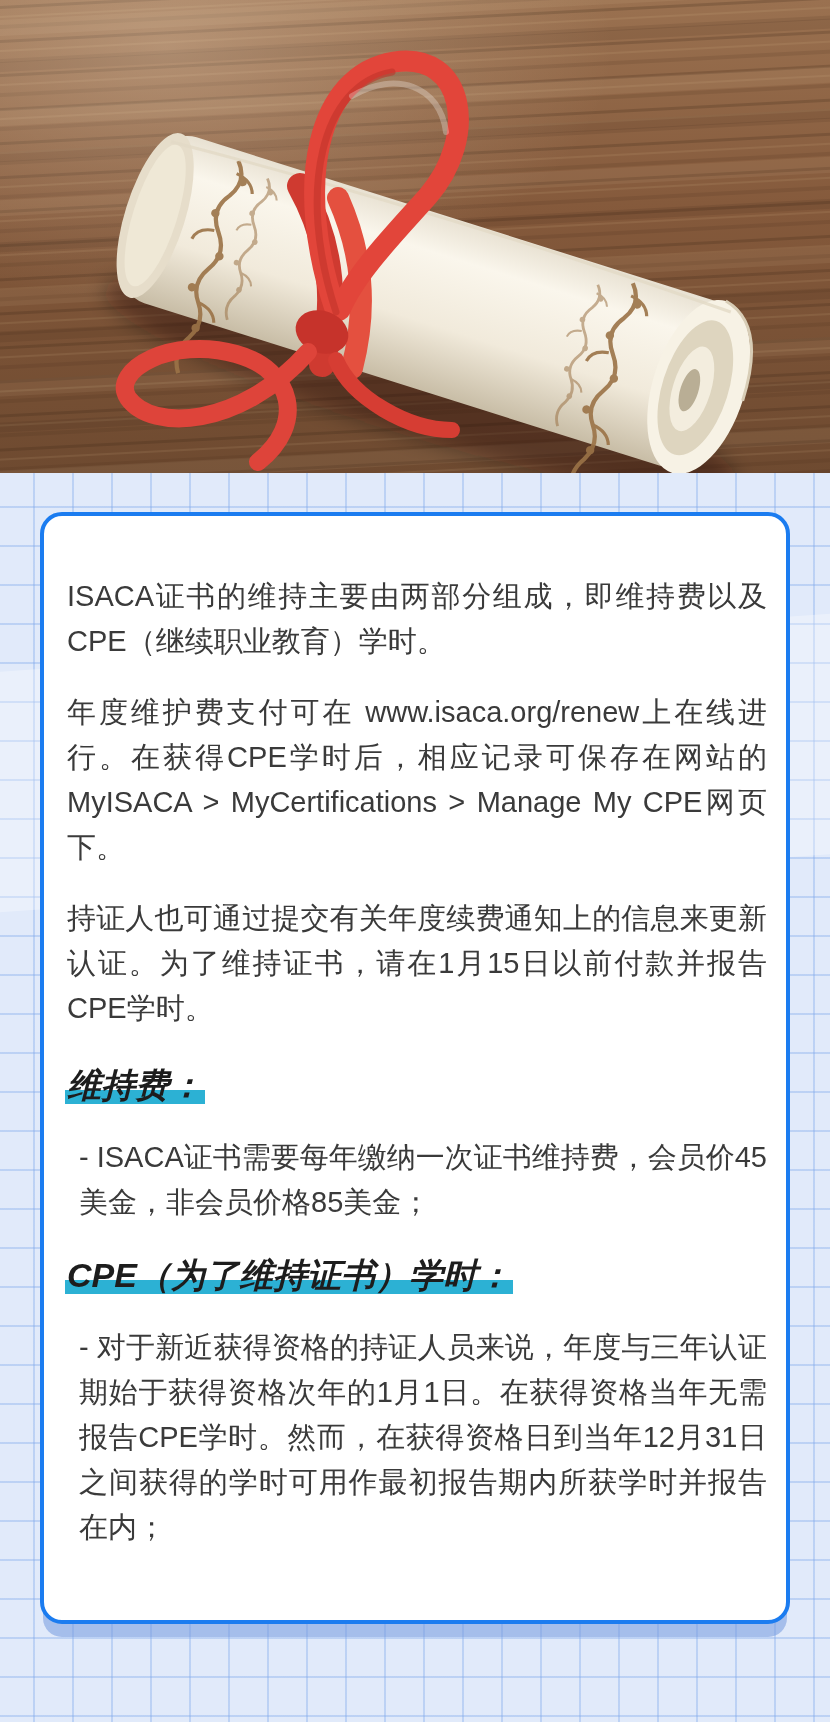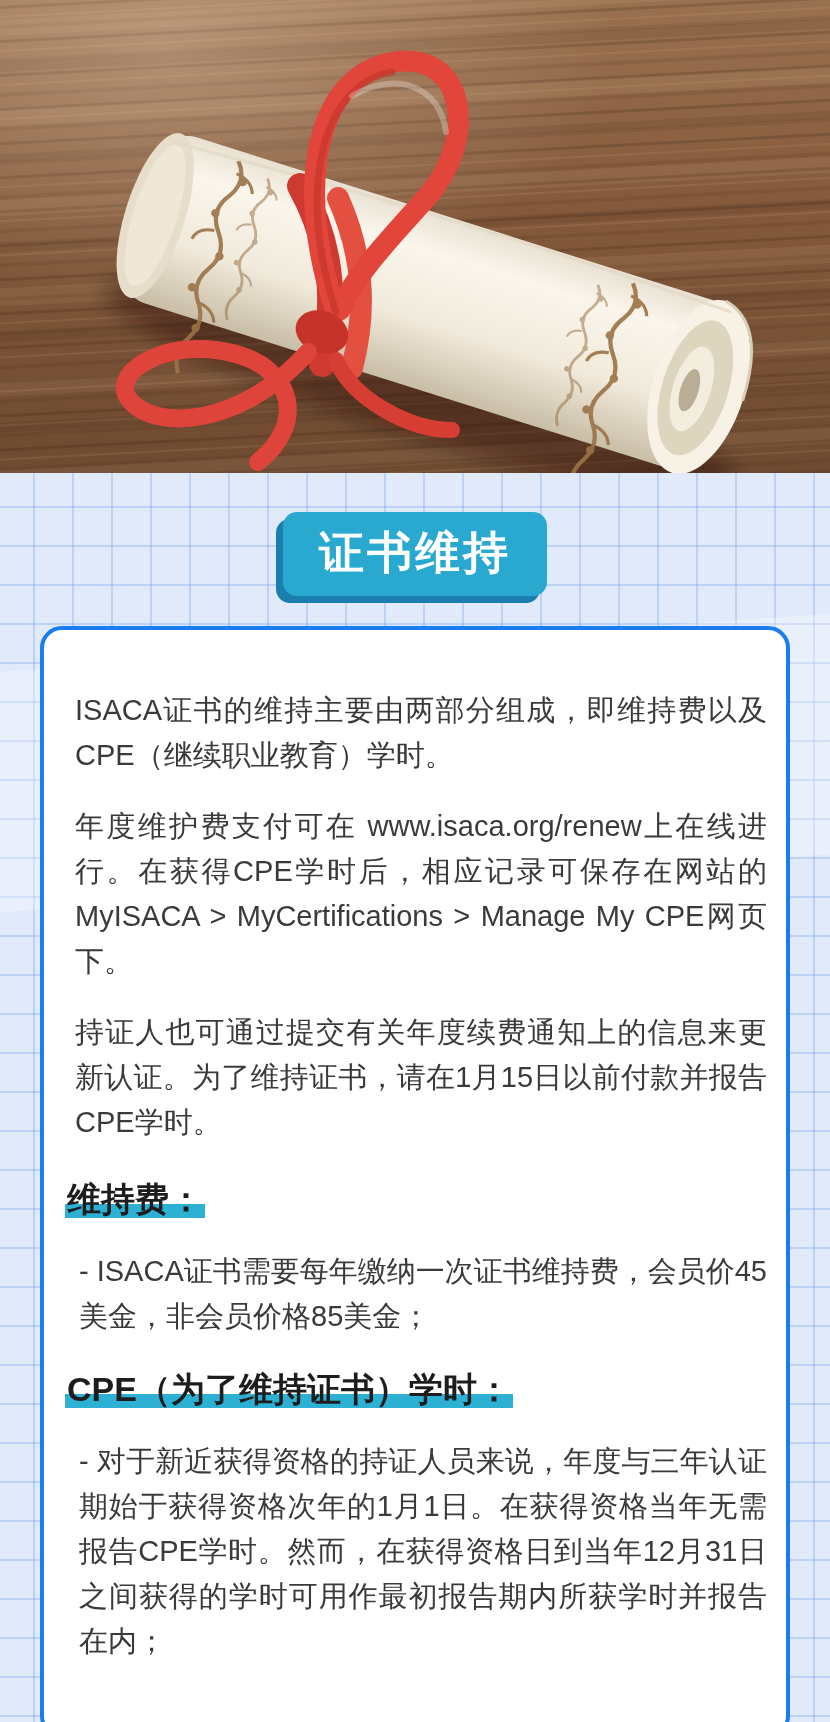--- a/index.html
+++ b/index.html
@@ -44,39 +44,39 @@
     position:relative;
     width:750px;box-sizing:border-box;
     margin:0 auto;
     background:#ffffff;
     border:4px solid #1b7cf0;
     border-radius:22px;
     box-shadow:0 16px 0 -3px rgba(116,153,222,.55);
     padding:58px 19px 48px 23px;
   }
   .card p{
-    margin:0 0 26px 8px;
+    margin:0 0 26px 0;
     font-size:29px;line-height:45px;
     color:#3a3a3a;
     text-align:justify;
   }
   .card p.bullet{
     margin:0 0 22px 0;
     padding-left:12px;
   }
   .sec-heading{
     display:inline-block;position:relative;
     margin:8px 0 30px 0;
     font-size:34px;line-height:40px;font-weight:bold;color:#1d1d1d;
   }
   .sec-heading .hl-bar{
     position:absolute;left:-2px;right:-2px;bottom:1px;height:14px;
     background:#2cb1d4;z-index:0;
   }
-  .sec-heading .heading-text{position:relative;z-index:1;}
+  .sec-heading .heading-text{position:relative;z-index:1;font-style:italic;}
   .sec-block{margin-top:6px;}
 </style>
 </head>
 <body>
 
 <div class="photo">
   <svg width="830" height="473" viewBox="0 0 830 473" xmlns="http://www.w3.org/2000/svg">
     <defs>
       <linearGradient id="wood" x1="0" y1="0" x2="0" y2="1">
         <stop offset="0" stop-color="#9a7150"></stop>
@@ -157,23 +157,20 @@
       <path d="M336,360 C352,398 408,430 452,430" stroke="#d63d33" stroke-width="16"></path>
 
       <path d="M352,96 C396,70 440,86 446,132" stroke="rgba(255,255,255,0.28)" stroke-width="6"></path>
     </g>
   </svg>
 </div>
 
 <div class="grid-section">
   <div class="deco-sheet"></div>
 
-  <div class="badge-row">
-    <div class="badge">证书维持</div>
-  </div>
 
   <div class="card">
     <p>ISACA证书的维持主要由两部分组成，即维持费以及CPE（继续职业教育）学时。</p>
     <p>年度维护费支付可在 www.isaca.org/renew上在线进行。在获得CPE学时后，相应记录可保存在网站的MyISACA &gt; MyCertifications &gt; Manage My CPE网页下。</p>
     <p>持证人也可通过提交有关年度续费通知上的信息来更新认证。为了维持证书，请在1月15日以前付款并报告CPE学时。</p>
 
     <div class="sec-block">
       <h2 class="sec-heading">
         <span class="hl-bar"></span>
         <span class="heading-text">维持费：</span>

